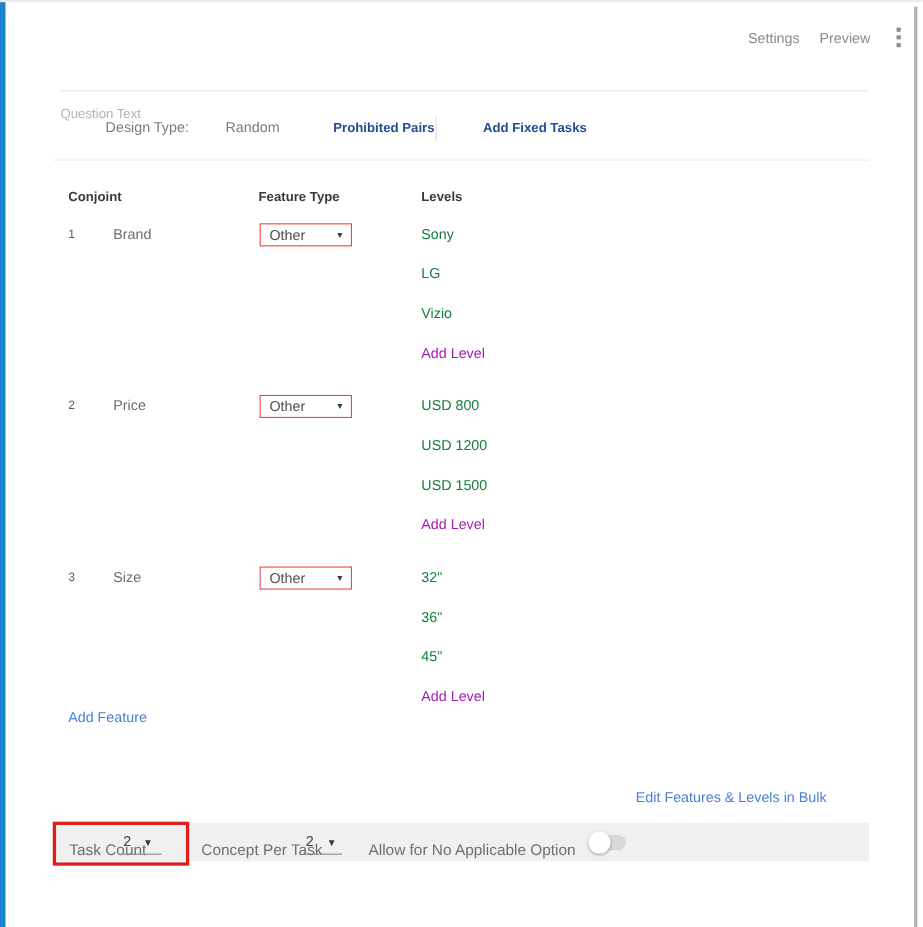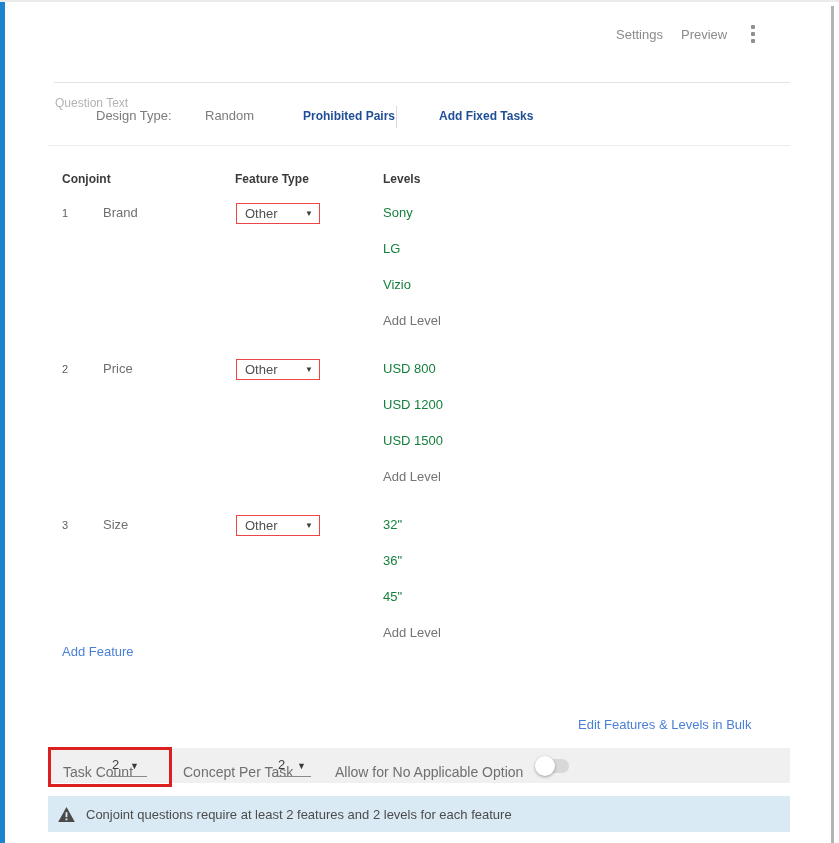--- a/index.html
+++ b/index.html
@@ -7,21 +7,21 @@
   body { font-family:"Liberation Sans","DejaVu Sans",sans-serif; }
   .page {
     position:relative; width:839px; height:843px; background:#ffffff;
     overflow:hidden;
   }
   .top-border { position:absolute; left:0; top:0; width:839px; height:2px; background:#ebebeb; }
   .accent-stripe { position:absolute; left:0; top:2px; width:5px; height:841px; background:#1d84d0; }
   .right-border { position:absolute; left:831px; top:6px; width:3px; height:837px; background:#b3b3b3; }
 
   
-  .header-links { position:absolute; top:23px; left:616px; display:flex; align-items:center; }
+  .header-links { position:absolute; top:23px; left:680px; display:flex; align-items:center; }
   .header-link { color:#8b8b8b; font-size:13px; cursor:pointer; }
   .header-link + .header-link { margin-left:18px; }
   .kebab { margin-left:22px; display:flex; flex-direction:column; gap:3px; cursor:pointer; padding:2px; }
   .kebab i { width:4px; height:4px; background:#8f8f8f; border-radius:1px; }
 
   
   .question-text { position:absolute; left:55px; top:56px; font-size:12px; color:#b3b3b3; cursor:text;margin-top:40px; }
   .question-underline { position:absolute; left:54px; top:82px; width:736px; height:1px; background:#e3e3e3; }
 
   
@@ -47,21 +47,21 @@
   .f-name { position:absolute; left:55px; top:5px; font-size:13px; color:#6f6f6f; cursor:text; }
   .f-select {
     position:absolute; left:188px; top:3px; width:84px; height:21px;
     border:1px solid #ef4444; background:#fff; display:flex; align-items:center;
     padding:0 6px 0 8px; cursor:pointer;
   }
   .f-select .sel-text { flex:1; font-size:13px; color:#4f4f4f; }
   .f-select .sel-arrow { font-size:8px; color:#3c3c3c; }
   .levels { position:absolute; left:335px; top:0; }
   .level-item { height:36px; padding-top:5px; font-size:13px; color:#15803d; cursor:text; }
-  .add-level { height:36px; padding-top:5px; font-size:13px; color:#737373; cursor:pointer; }
+  .add-level { height:36px; padding-top:5px; font-size:13px; color:#a21caf; cursor:pointer; }
   .add-feature { position:absolute; left:62px; top:644px; font-size:13px; color:#4a7fd6; cursor:pointer; }
 
   .bulk-edit { position:absolute; left:578px; top:717px; font-size:13px; color:#4a7fd6; cursor:pointer; }
 
   
   .controls-bar { position:absolute; left:48px; top:748px; width:742px; height:35px; background:#f0f0f0; }
   .ctrl-label { position:absolute; top:16px; font-size:14px; color:#6f6f6f; }
   .ctrl-value { position:absolute; top:9px; font-size:13px; color:#3f3f3f; }
   .ctrl-underline { position:absolute; top:28px; height:1px; background:#8a8a8a; }
   .ctrl-arrow { position:absolute; top:13px; font-size:9px; color:#3a3a3a; }
@@ -214,23 +214,13 @@
     <span class="ctrl-arrow concept-arrow">▼</span>
 
     <span class="ctrl-label allow-label">Allow for No Applicable Option</span>
     <div class="toggle">
       <div class="toggle-knob"></div>
     </div>
   </div>
 
   <div class="annotation-box"></div>
 
-  <div class="warning-bar">
-    <span class="warning-icon">
-      <svg width="17" height="15" viewBox="0 0 20 18">
-        <path d="M10 0 L20 18 L0 18 Z" fill="#4a4a4a"></path>
-        <rect x="8.9" y="6.2" width="2.2" height="6" fill="#d9eaf5"></rect>
-        <rect x="8.9" y="13.8" width="2.2" height="2.2" fill="#d9eaf5"></rect>
-      </svg>
-    </span>
-    <span class="warning-text">Conjoint questions require at least 2 features and 2 levels for each feature</span>
-  </div>
 </div>
 
 </body></html>

